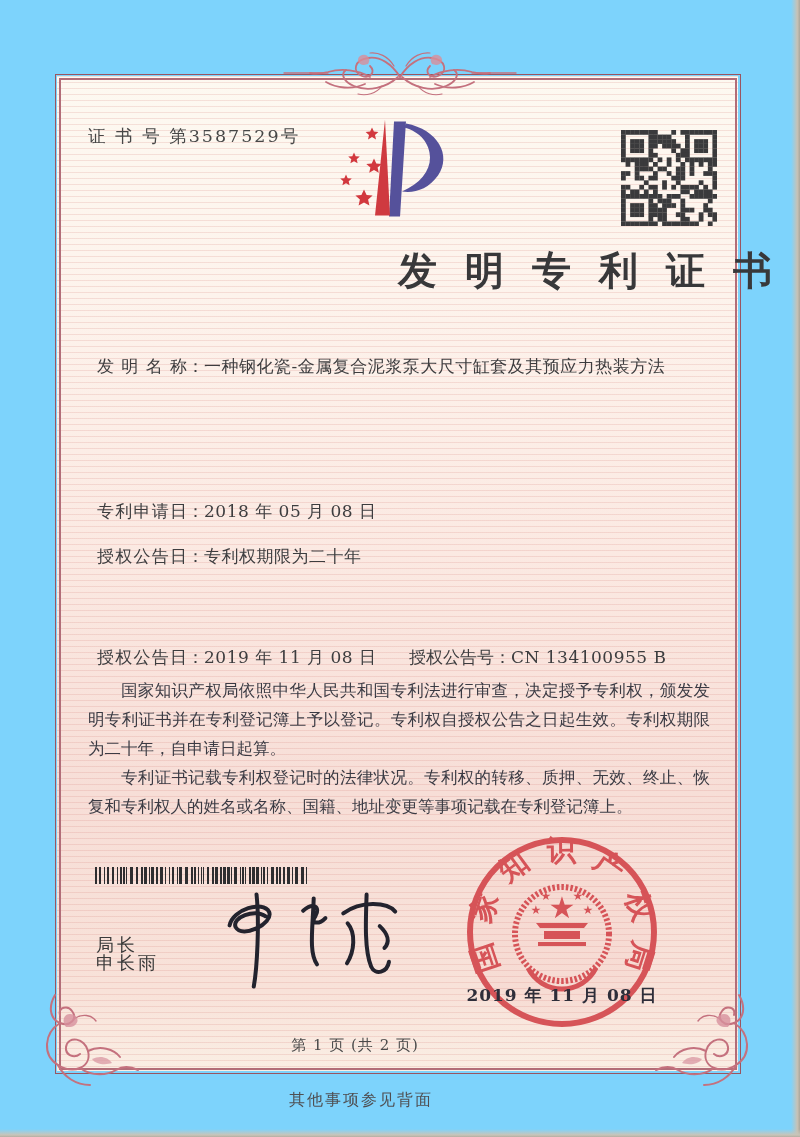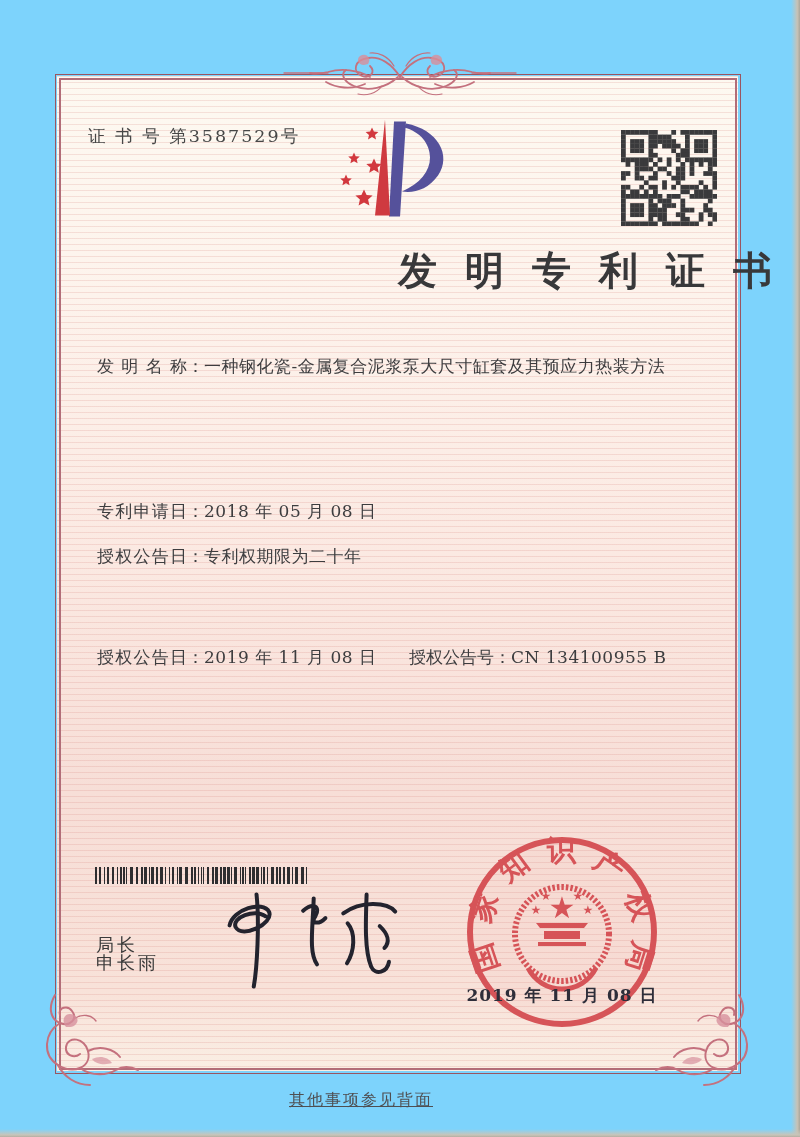--- a/index.html
+++ b/index.html
@@ -54,21 +54,21 @@
     font-family:Liberation Mono, monospace;letter-spacing:3px;}
   .signature{position:absolute;left:212px;top:878px;}
   
   .seal{position:absolute;left:452px;top:822px;}
   .seal-date{position:absolute;left:462px;top:984px;width:200px;text-align:center;
     font-size:17px;font-weight:600;color:#2e2e3a;letter-spacing:1px;z-index:5;}
   
   .page-no{position:absolute;left:55px;top:1036px;width:600px;text-align:center;
     font-size:15px;color:#4a4a4a;letter-spacing:1px;}
   .back-note{position:absolute;left:55px;top:1090px;width:612px;text-align:center;
-    font-size:16px;color:#4f4f52;letter-spacing:2px;text-decoration:underline;}
+    font-size:16px;color:#4f4f52;letter-spacing:2px;}
 </style>
 </head>
 <body>
 
 <div id="page">
 
   <div class="watermark"></div>
   <div class="frame"></div>
 
   <svg class="orn" style="left:282px;top:46px;" width="236" height="58" viewBox="0 0 236 58">
@@ -394,20 +394,24 @@
   <div class="field" style="top:543px">
     <span class="f-label">授权公告日</span><span class="f-colon">：</span><span class="f-value">专利权期限为二十年</span>
   </div>
   <div class="field" style="top:644px">
     <span class="f-label">授权公告日</span><span class="f-colon">：</span><span class="f-value">2019 年 11 月 08 日</span>
     <span class="grant-2">
       <span class="f-label2">授权公告号</span><span class="f-colon">：</span><span class="f-value">CN 134100955 B</span>
     </span>
   </div>
 
+  <div class="paras">
+    <p>国家知识产权局依照中华人民共和国专利法进行审查，决定授予专利权，颁发发明专利证书并在专利登记簿上予以登记。专利权自授权公告之日起生效。专利权期限为二十年，自申请日起算。</p>
+    <p>专利证书记载专利权登记时的法律状况。专利权的转移、质押、无效、终止、恢复和专利权人的姓名或名称、国籍、地址变更等事项记载在专利登记簿上。</p>
+  </div>
 
   <div class="barcode">
     <svg width="216" height="18" viewBox="0 0 216 18">
         <g id="barcode-bars">
           <rect x="0" y="0" width="2" height="17"></rect>
           <rect x="4" y="0" width="2" height="17"></rect>
           <rect x="9" y="0" width="1" height="17"></rect>
           <rect x="12" y="0" width="2" height="17"></rect>
           <rect x="17" y="0" width="2" height="17"></rect>
           <rect x="22" y="0" width="1" height="17"></rect>
@@ -494,17 +498,18 @@
         <text x="136" y="92" text-anchor="middle" font-size="12">★</text>
         <path d="M84,101 L136,101 L132,106 L88,106 Z"></path>
         <rect x="92" y="109" width="36" height="8"></rect>
         <rect x="86" y="120" width="48" height="4"></rect>
         <path d="M76,146 A38,38 0 0 0 144,146" fill="none" stroke="#d4494e" stroke-width="5"></path>
       </g>
     </g>
   </svg>
   <div class="seal-date">2019 年 11 月 08 日</div>
 
+  <div class="page-no">第 1 页 (共 2 页)</div>
   <div class="back-note">其他事项参见背面</div>
 
   <div class="edge-right"></div>
   <div class="edge-bottom"></div>
 </div>
 
 </body></html>

